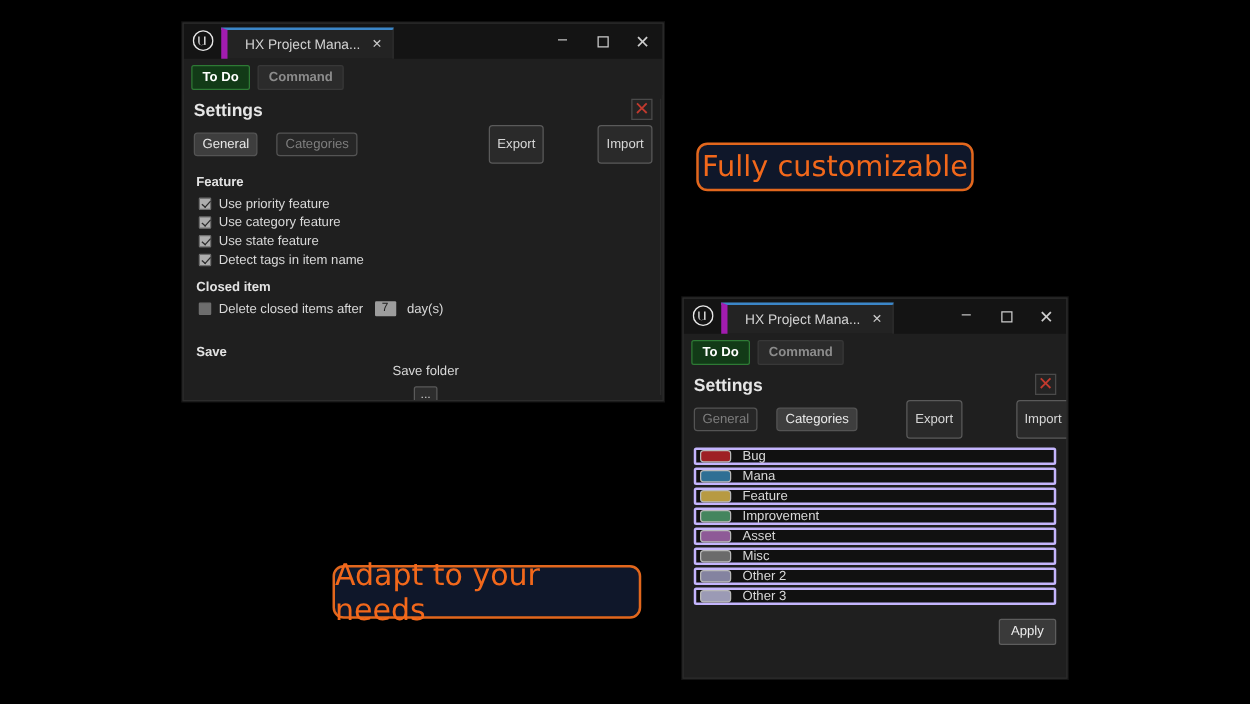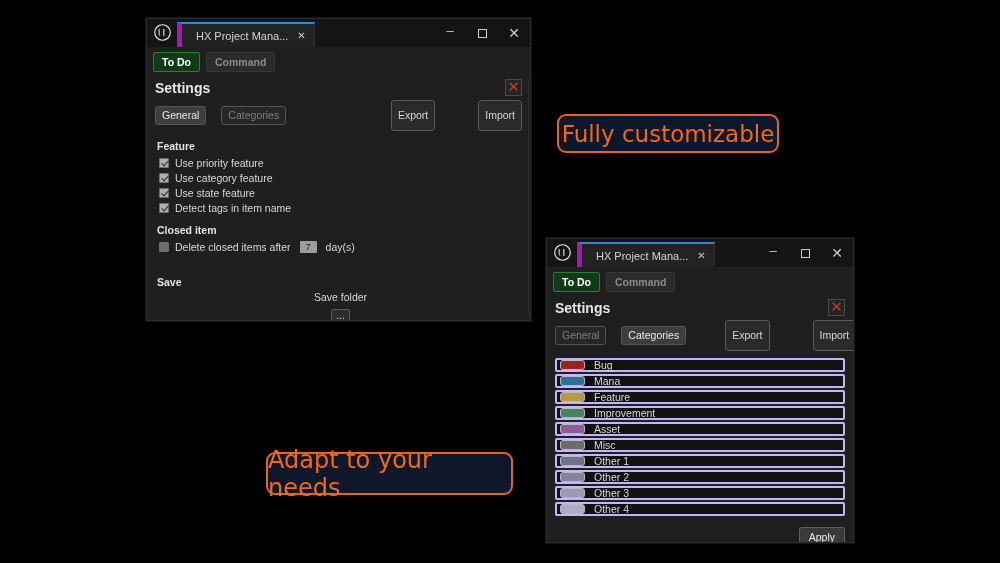--- a/index.html
+++ b/index.html
@@ -502,34 +502,26 @@
         </div>
         <div class="cat-row">
           <span class="swatch" style="background:#8e5a97;"></span>
           <span class="cat-name">Asset</span>
         </div>
         <div class="cat-row">
           <span class="swatch" style="background:#6b6b6b;"></span>
           <span class="cat-name">Misc</span>
         </div>
         <div class="cat-row">
-          <span class="swatch" style="background:#72718c;"></span>
-          <span class="cat-name">Other 1</span>
-        </div>
-        <div class="cat-row">
           <span class="swatch" style="background:#8483a0;"></span>
           <span class="cat-name">Other 2</span>
         </div>
         <div class="cat-row">
           <span class="swatch" style="background:#9b9ab5;"></span>
           <span class="cat-name">Other 3</span>
-        </div>
-        <div class="cat-row">
-          <span class="swatch" style="background:#adacc4;"></span>
-          <span class="cat-name">Other 4</span>
         </div>
       </div>
 
       <div class="apply-row" style="padding-top:9px;">
         <div class="apply-btn">Apply</div>
       </div>
     </div>
   </div>
 
   <div class="callout" style="left:557px; top:114px; width:222px; height:39px; font-size:23px;">

